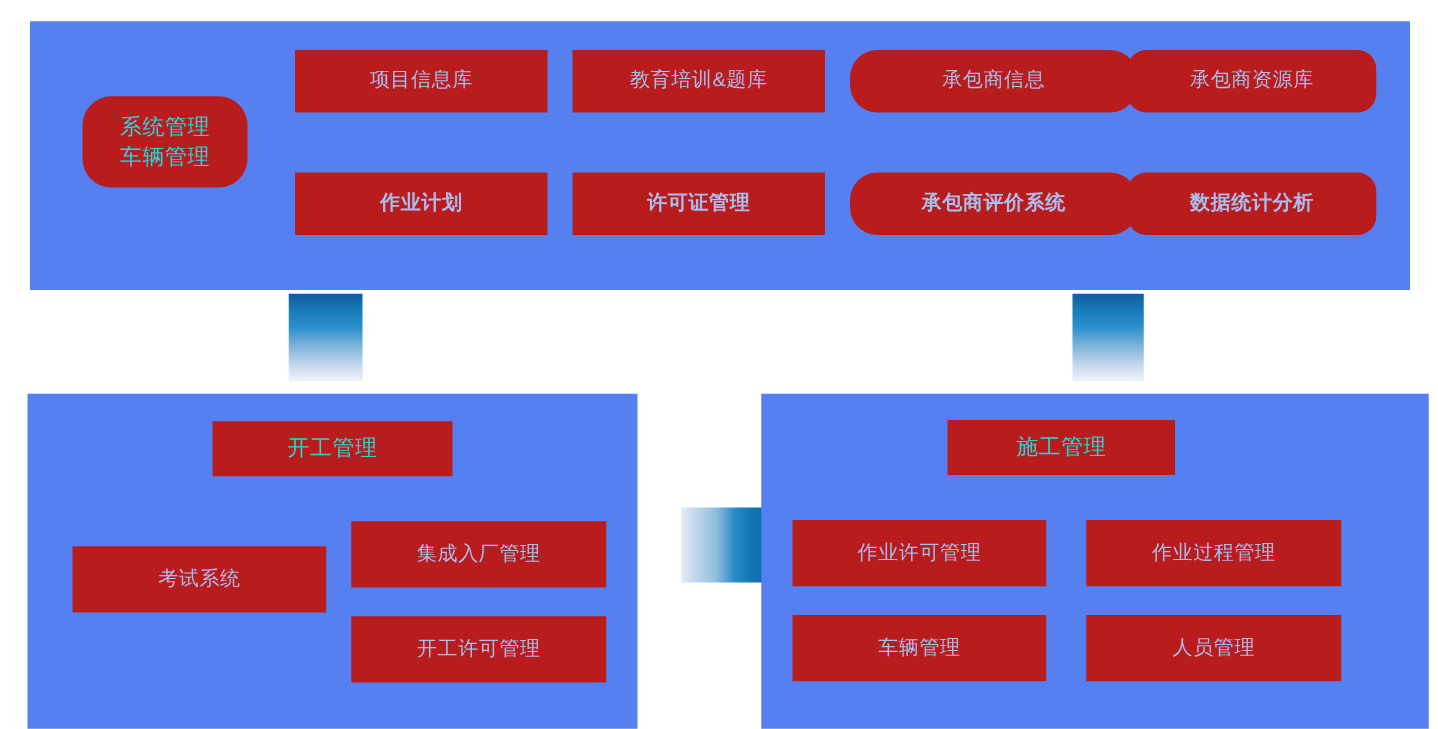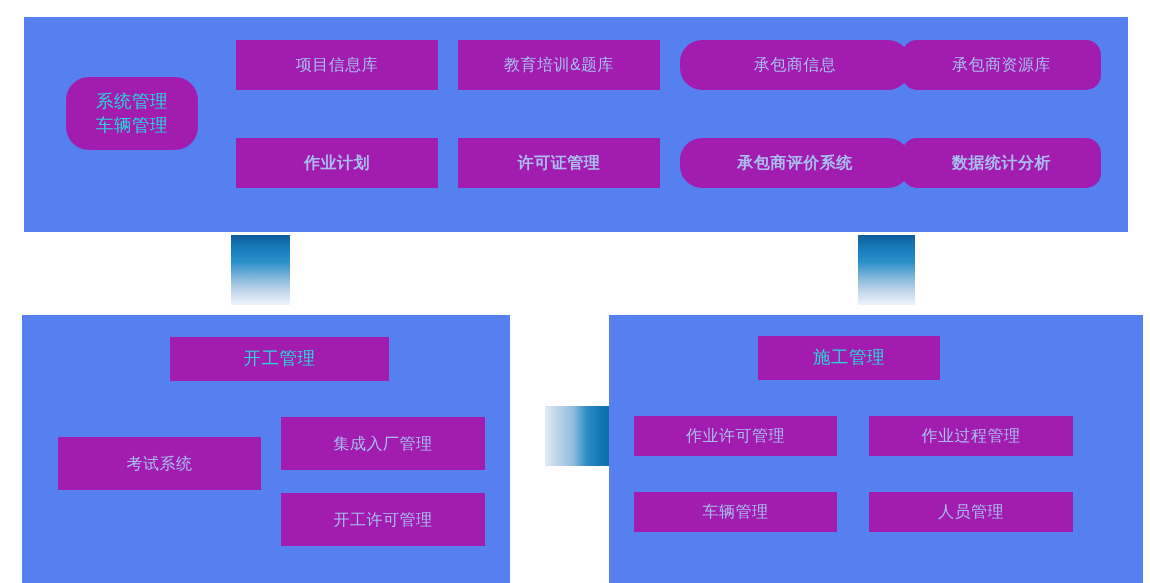--- a/index.html
+++ b/index.html
@@ -6,21 +6,21 @@
   body{
     width:1150px;height:583px;position:relative;overflow:hidden;
     font-family:"Liberation Sans","DejaVu Sans",sans-serif;
   }
   .panel{position:absolute;background:#5680f0;}
   #top-panel{left:24px;top:17px;width:1104px;height:215px;}
   #bottom-left-panel{left:22px;top:315px;width:488px;height:268px;}
   #bottom-right-panel{left:609px;top:315px;width:486px;height:268px;padding-left:48px;}
 
   .card{
-    position:absolute;background:#a21caf;
+    position:absolute;background:#b91c1c;
     display:flex;align-items:center;justify-content:center;
     text-align:center;line-height:1.32;
     color:#a9beee;font-size:16px;letter-spacing:0.5px;
     box-sizing:border-box;
   }
   .card.header{color:#2ad6da;font-size:17.5px;}
   .card.header-multiline{flex-direction:column;border-radius:23px;}
 
   
   #top-header-card{left:42px;top:60px;width:132px;height:73px;}
@@ -38,30 +38,30 @@
   
   .connector{position:absolute;}
   #connector-left{left:231px;top:235px;width:59px;height:70px;
     background:linear-gradient(to bottom,#0f5e9c 0%,#1a7fbe 22%,#2a8fc9 38%,#86b8dc 62%,#c6d9ec 82%,#eef4fa 100%);}
   #connector-right{left:858px;top:235px;width:57px;height:70px;
     background:linear-gradient(to bottom,#0f5e9c 0%,#1a7fbe 22%,#2a8fc9 38%,#86b8dc 62%,#c6d9ec 82%,#eef4fa 100%);}
   #connector-middle{left:545px;top:406px;width:68px;height:60px;
     background:linear-gradient(to right,#e2ecf6 0%,#bed5e9 18%,#8fbcdd 42%,#2b8cc6 62%,#1277b4 82%,#0a6aa6 100%);}
 
   
-  #bl-header-card{left:148px;top:22px;width:219px;height:44px;}
+  #bl-header-card{left:148px;top:22px;width:192px;height:44px;}
   .bl-card{height:53px;}
   .bl-card.r0{top:102px;}
   .bl-card.r1{top:178px;}
   .bl-card.c0{left:36px;width:203px;margin-top:20px;}
   .bl-card.c1{left:259px;width:204px;}
 
   
   #br-header-card{left:149px;top:21px;width:182px;height:44px;}
-  .br-card{height:40px;}
+  .br-card{height:53px;}
   .br-card.r0{top:101px;}
   .br-card.r1{top:177px;}
   .br-card.c0{left:25px;width:203px;}
   .br-card.c1{left:260px;width:204px;}
 </style>
 </head>
 <body>
 
 <div class="panel" id="top-panel">
 

